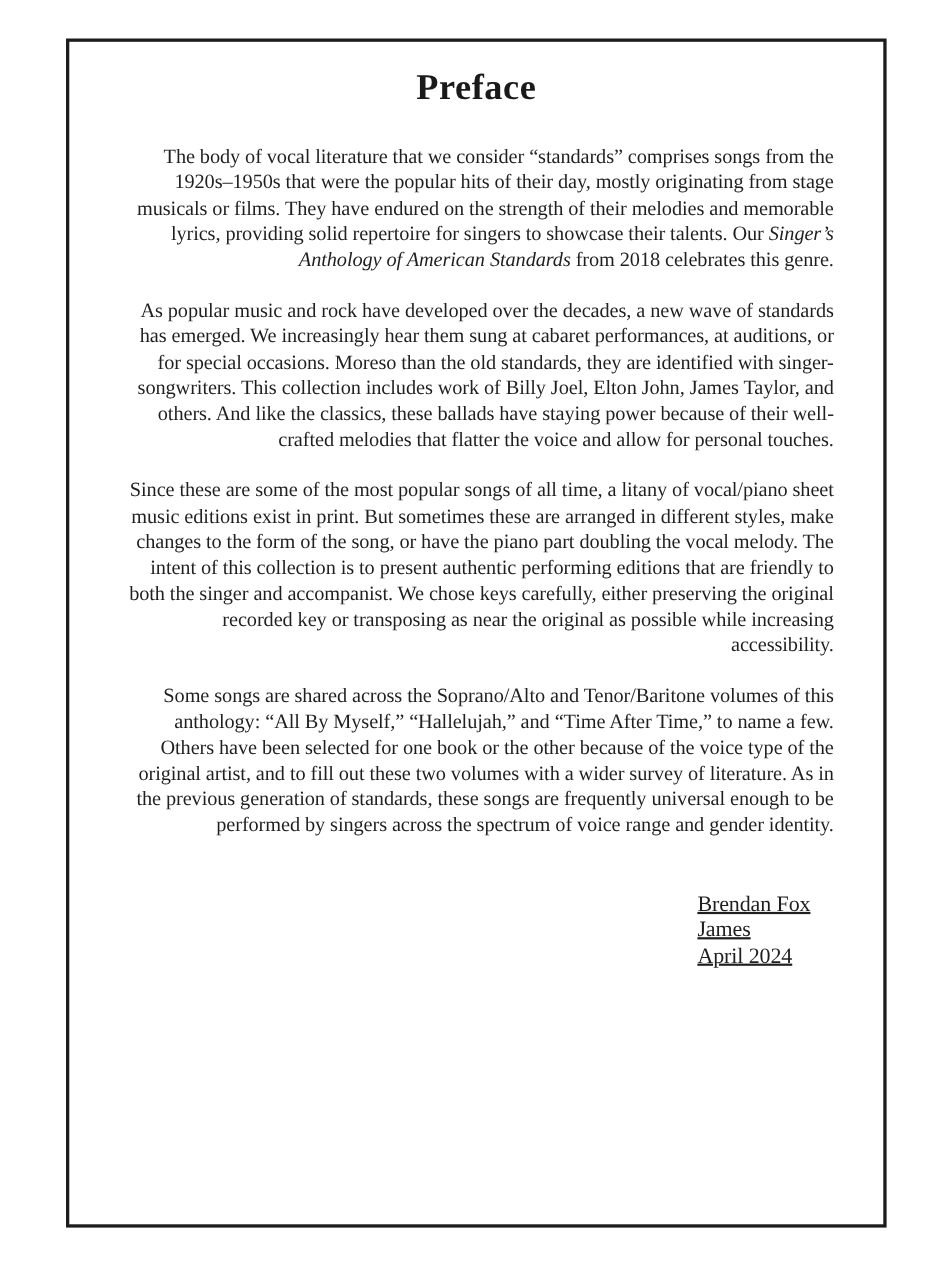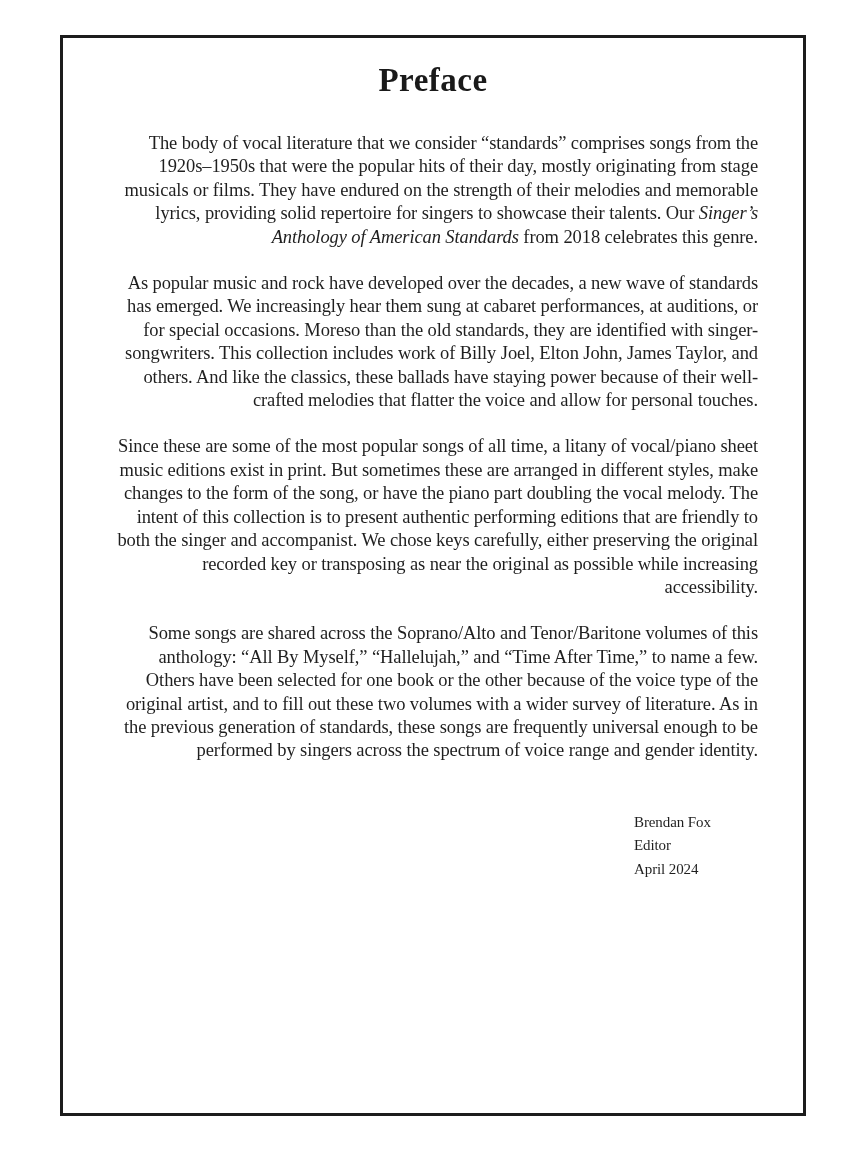--- a/index.html
+++ b/index.html
@@ -45,23 +45,24 @@
     margin: 0 0 23px 0;
     max-width: 652px;
     text-align: right;
   }
   .body-text em {
     font-style: italic;
   }
   .signature {
     margin-top: 48px;
     margin-left: 526px;
-    font-size: 15px;
+    font-size: 20px;
     line-height: 23.4px;
     letter-spacing: -0.1px;
+    text-decoration: underline;
   }
 </style>
 </head>
 <body>
 
 <div class="page">
   <div class="frame">
     <div class="content">
 
       <h1 class="title">Preface</h1>
@@ -74,19 +75,19 @@
 
         <p>Since these are some of the most popular songs of all time, a litany of vocal/piano sheet music editions exist in print. But sometimes these are arranged in different styles, make changes to the form of the song, or have the piano part doubling the vocal melody. The intent of this collection is to present authentic performing editions that are friendly to both the singer and accompanist. We chose keys carefully, either preserving the original recorded key or transposing as near the original as possible while increasing accessibility.</p>
 
         <p>Some songs are shared across the Soprano/Alto and Tenor/Baritone volumes of this anthology: “All By Myself,” “Hallelujah,” and “Time After Time,” to name a few. Others have been selected for one book or the other because of the voice type of the original artist, and to fill out these two volumes with a wider survey of literature. As in the previous generation of standards, these songs are frequently universal enough to be performed by singers across the spectrum of voice range and gender identity.</p>
 
 
       </div>
 
       <div class="signature">
         <div>Brendan Fox</div>
-        <div>Editor</div>
+        <div>James</div>
         <div>April 2024</div>
       </div>
 
     </div>
   </div>
 </div>
 
 </body></html>

